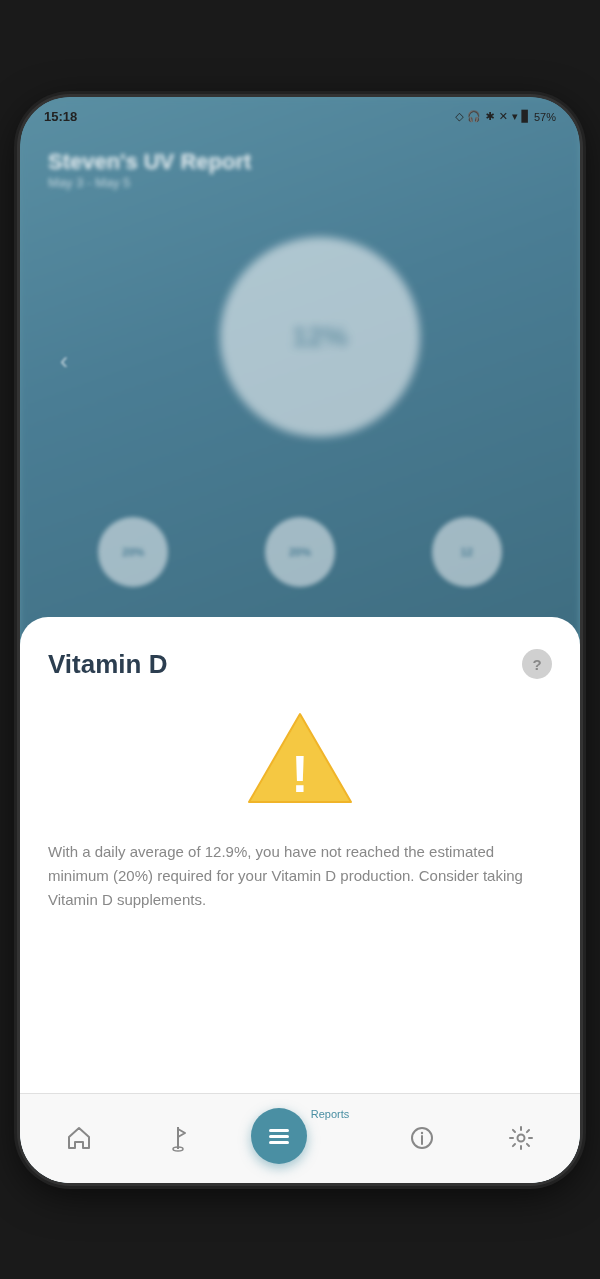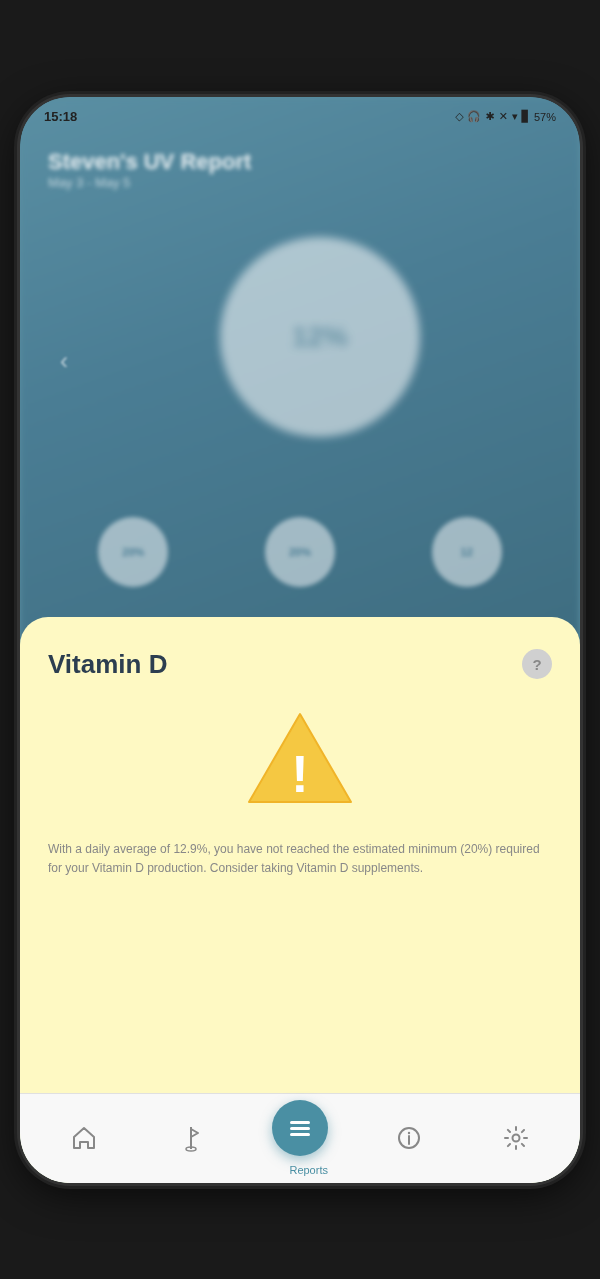--- a/index.html
+++ b/index.html
@@ -161,21 +161,21 @@
       font-weight: 600;
       color: #4a7d94;
     }
 
     
     .bottom-sheet {
       position: absolute;
       bottom: 0;
       left: 0;
       right: 0;
-      background: #fef9c3;
+      background: #ffffff;
       border-radius: 28px 28px 0 0;
       z-index: 10;
       padding: 32px 28px 0 28px;
       top: 520px;
     }
 
     .sheet-header {
       display: flex;
       justify-content: space-between;
       align-items: center;
@@ -221,21 +221,21 @@
 
     .sheet-warning-title {
       font-size: 18px;
       font-weight: 700;
       color: #2c5f6e;
       margin-bottom: 16px;
       line-height: 1.4;
     }
 
     .sheet-body-text {
-      font-size: 12px;
+      font-size: 15px;
       color: #888;
       line-height: 1.6;
       margin-bottom: 20px;
     }
 
     
     .bottom-nav {
       position: absolute;
       bottom: 0;
       left: 0;
@@ -279,22 +279,22 @@
       background: #4a8fa3;
       display: flex;
       align-items: center;
       justify-content: center;
       box-shadow: 0 4px 12px rgba(74, 143, 163, 0.5);
       margin-bottom: 4px;
     }
 
     .nav-item-reports {
       display: flex;
-      flex-direction: column;
-      align-items: flex-end;
+      flex-direction: row;
+      align-items: flex-start;
       gap: 4px;
       cursor: pointer;
     }
 
     
     svg {
       overflow: visible;
     }
   </style>
 </head>

